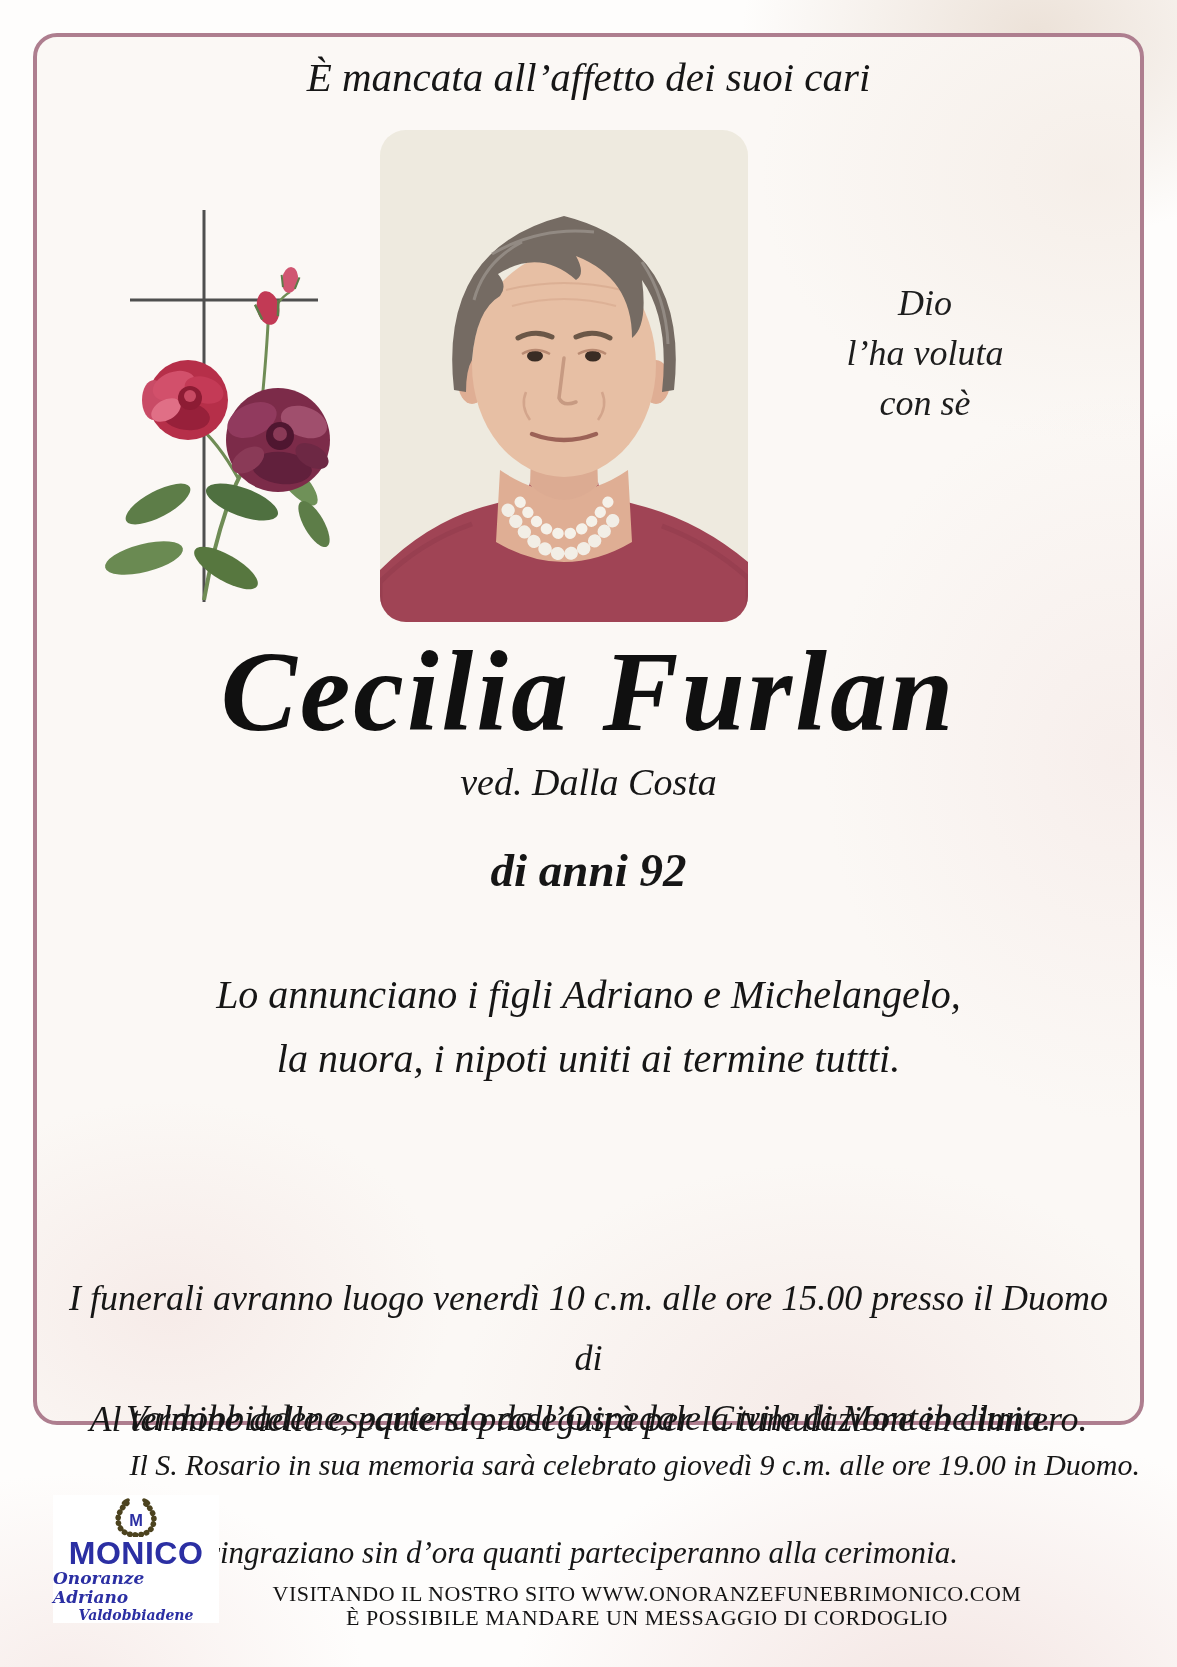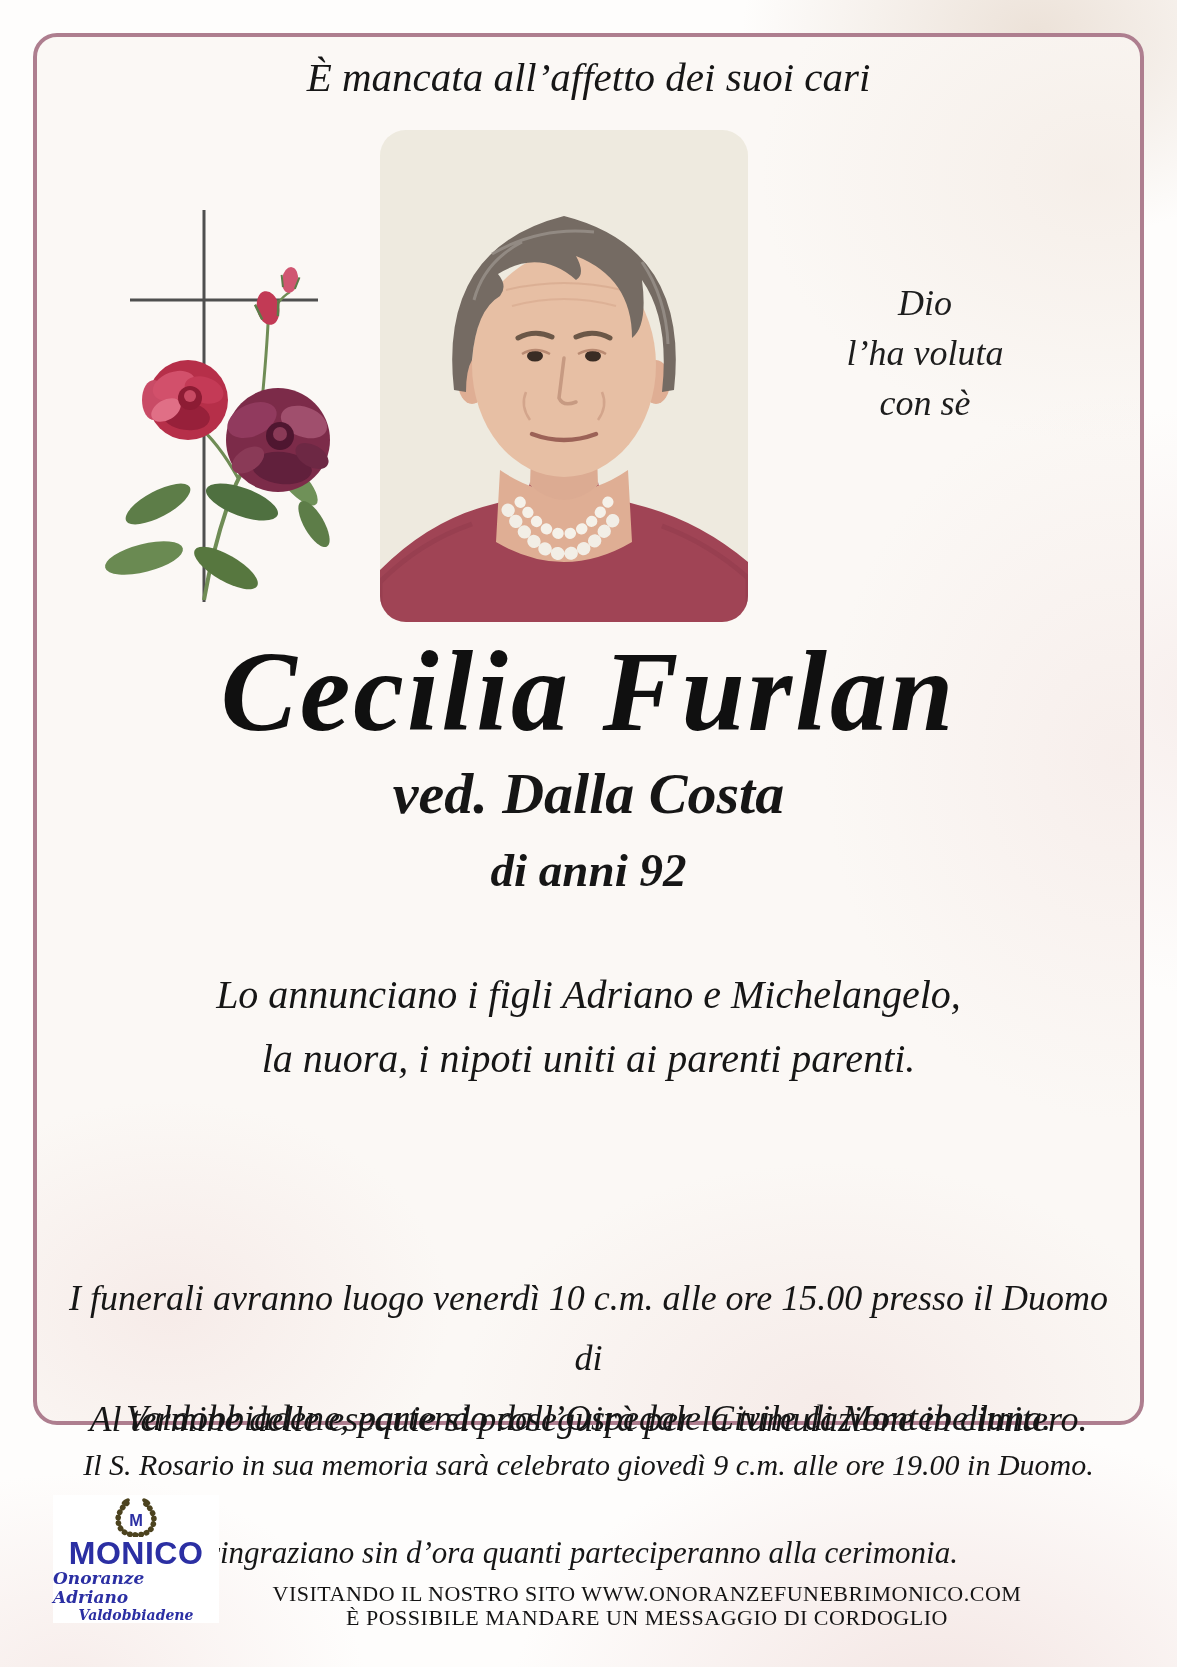--- a/index.html
+++ b/index.html
@@ -30,31 +30,31 @@
   .center { left: 0; right: 0; text-align: center; }
 
   .opening   { top: 16px; font-size: 41px; font-style: italic; }
   .photo     { left: 343px; top: 93px; width: 368px; height: 492px;
                border-radius: 26px; overflow: hidden; }
   .crossroses{ left: 63px; top: 135px; width: 290px; height: 440px; }
   .invocation{ left: 738px; top: 241px; width: 300px; text-align: center;
                font-style: italic; font-size: 36px; line-height: 50px; color: #1d1d1d; }
   .name      { top: 591px; font-size: 114px; font-weight: bold; font-style: italic;
                letter-spacing: 3px; line-height: 1.12; color: #101010; }
-  .widow     { top: 723px; font-size: 58px; font-weight: bold; font-style: italic; }
+  .widow     { top: 723px; font-size: 38px; font-weight: normal; font-style: italic; }
   .age       { top: 806px; font-size: 47px; font-weight: bold; font-style: italic; }
   .announce  { top: 926px; font-size: 40px; font-style: italic; line-height: 64px; }
   .dateline  { top: 1131px; font-family: "DejaVu Serif", serif; font-size: 24px;
                letter-spacing: 2px; color: #4b4745; }
   .dateline span { text-decoration: underline; text-underline-offset: 7px;
                text-decoration-thickness: 2px; }
   .funeral   { top: 1231px; left: 25px; right: 25px; text-align: center;
                font-size: 36px; font-style: italic; line-height: 60px; }
   .tumulation{ top: 1361px; font-size: 36px; font-style: italic; }
-  .rosary    { top: 1411px; font-size: 30px; font-style: italic; }
+  .rosary    { top: 1411px; font-size: 30px; font-style: italic; text-align: right; }
   .thanks    { top: 1498px; left: 60px; width: 940px; text-align: center;
                font-size: 31px; font-style: italic; }
   .siteline  { left: 140px; width: 940px; text-align: center; font-size: 22px;
                letter-spacing: .5px; color: #141414; }
   .site1 { top: 1544px; }
   .site2 { top: 1568px; }
 
   .logo { left: 16px; top: 1458px; width: 166px; height: 128px; background: #ffffff;
           display: flex; flex-direction: column; align-items: center; }
   .logo-wreath { width: 88px; height: 62px; margin-top: 2px; }
@@ -156,21 +156,21 @@
     <div>l’ha voluta</div>
     <div>con sè</div>
   </div>
 
   <div class="abs center name">Cecilia Furlan</div>
   <div class="abs center widow">ved. Dalla Costa</div>
   <div class="abs center age">di anni 92</div>
 
   <div class="abs center announce">
     <div>Lo annunciano i figli Adriano e Michelangelo,</div>
-    <div>la nuora, i nipoti uniti ai parenti parenti.</div>
+    <div>la nuora, i nipoti uniti ai termine tuttti.</div>
   </div>
 
 
   <div class="abs funeral">
     <div>I funerali avranno luogo venerdì 10 c.m. alle ore 15.00 presso il Duomo di</div>
     <div>Valdobbiadene, partendo dall’Ospedale Civile di Montebelluna.</div>
   </div>
 
   <div class="abs center tumulation">Al termine delle esequie si proseguirà per la tumulazione in cimitero.</div>
   <div class="abs center rosary">Il S. Rosario in sua memoria sarà celebrato giovedì 9 c.m. alle ore 19.00 in Duomo.</div>

